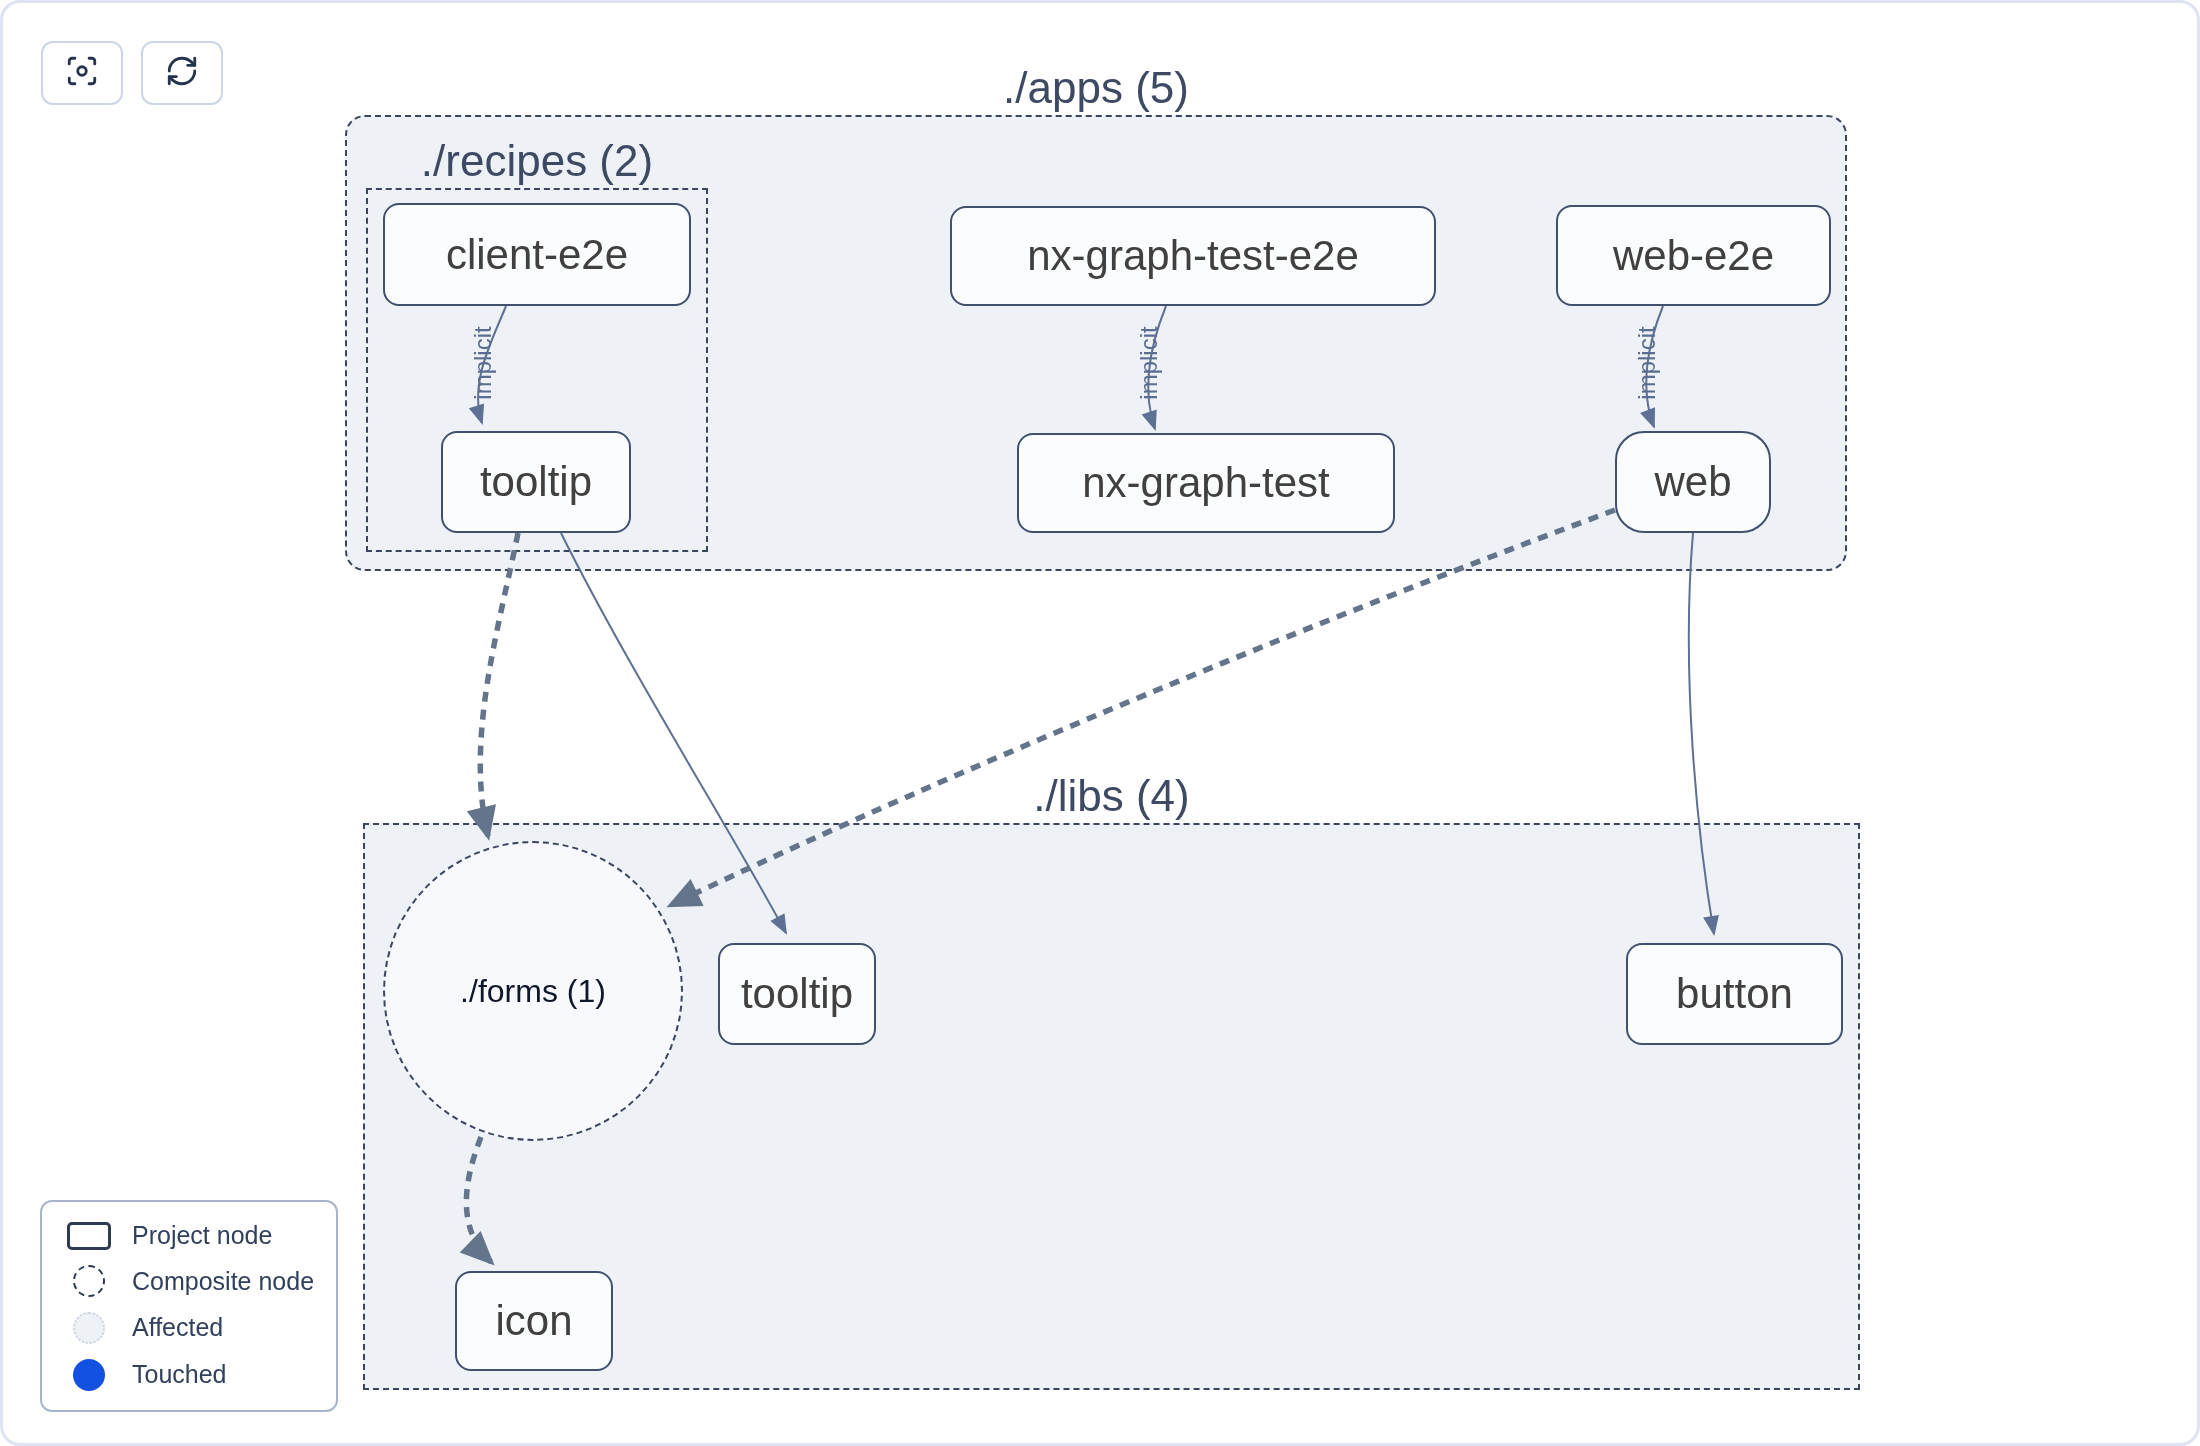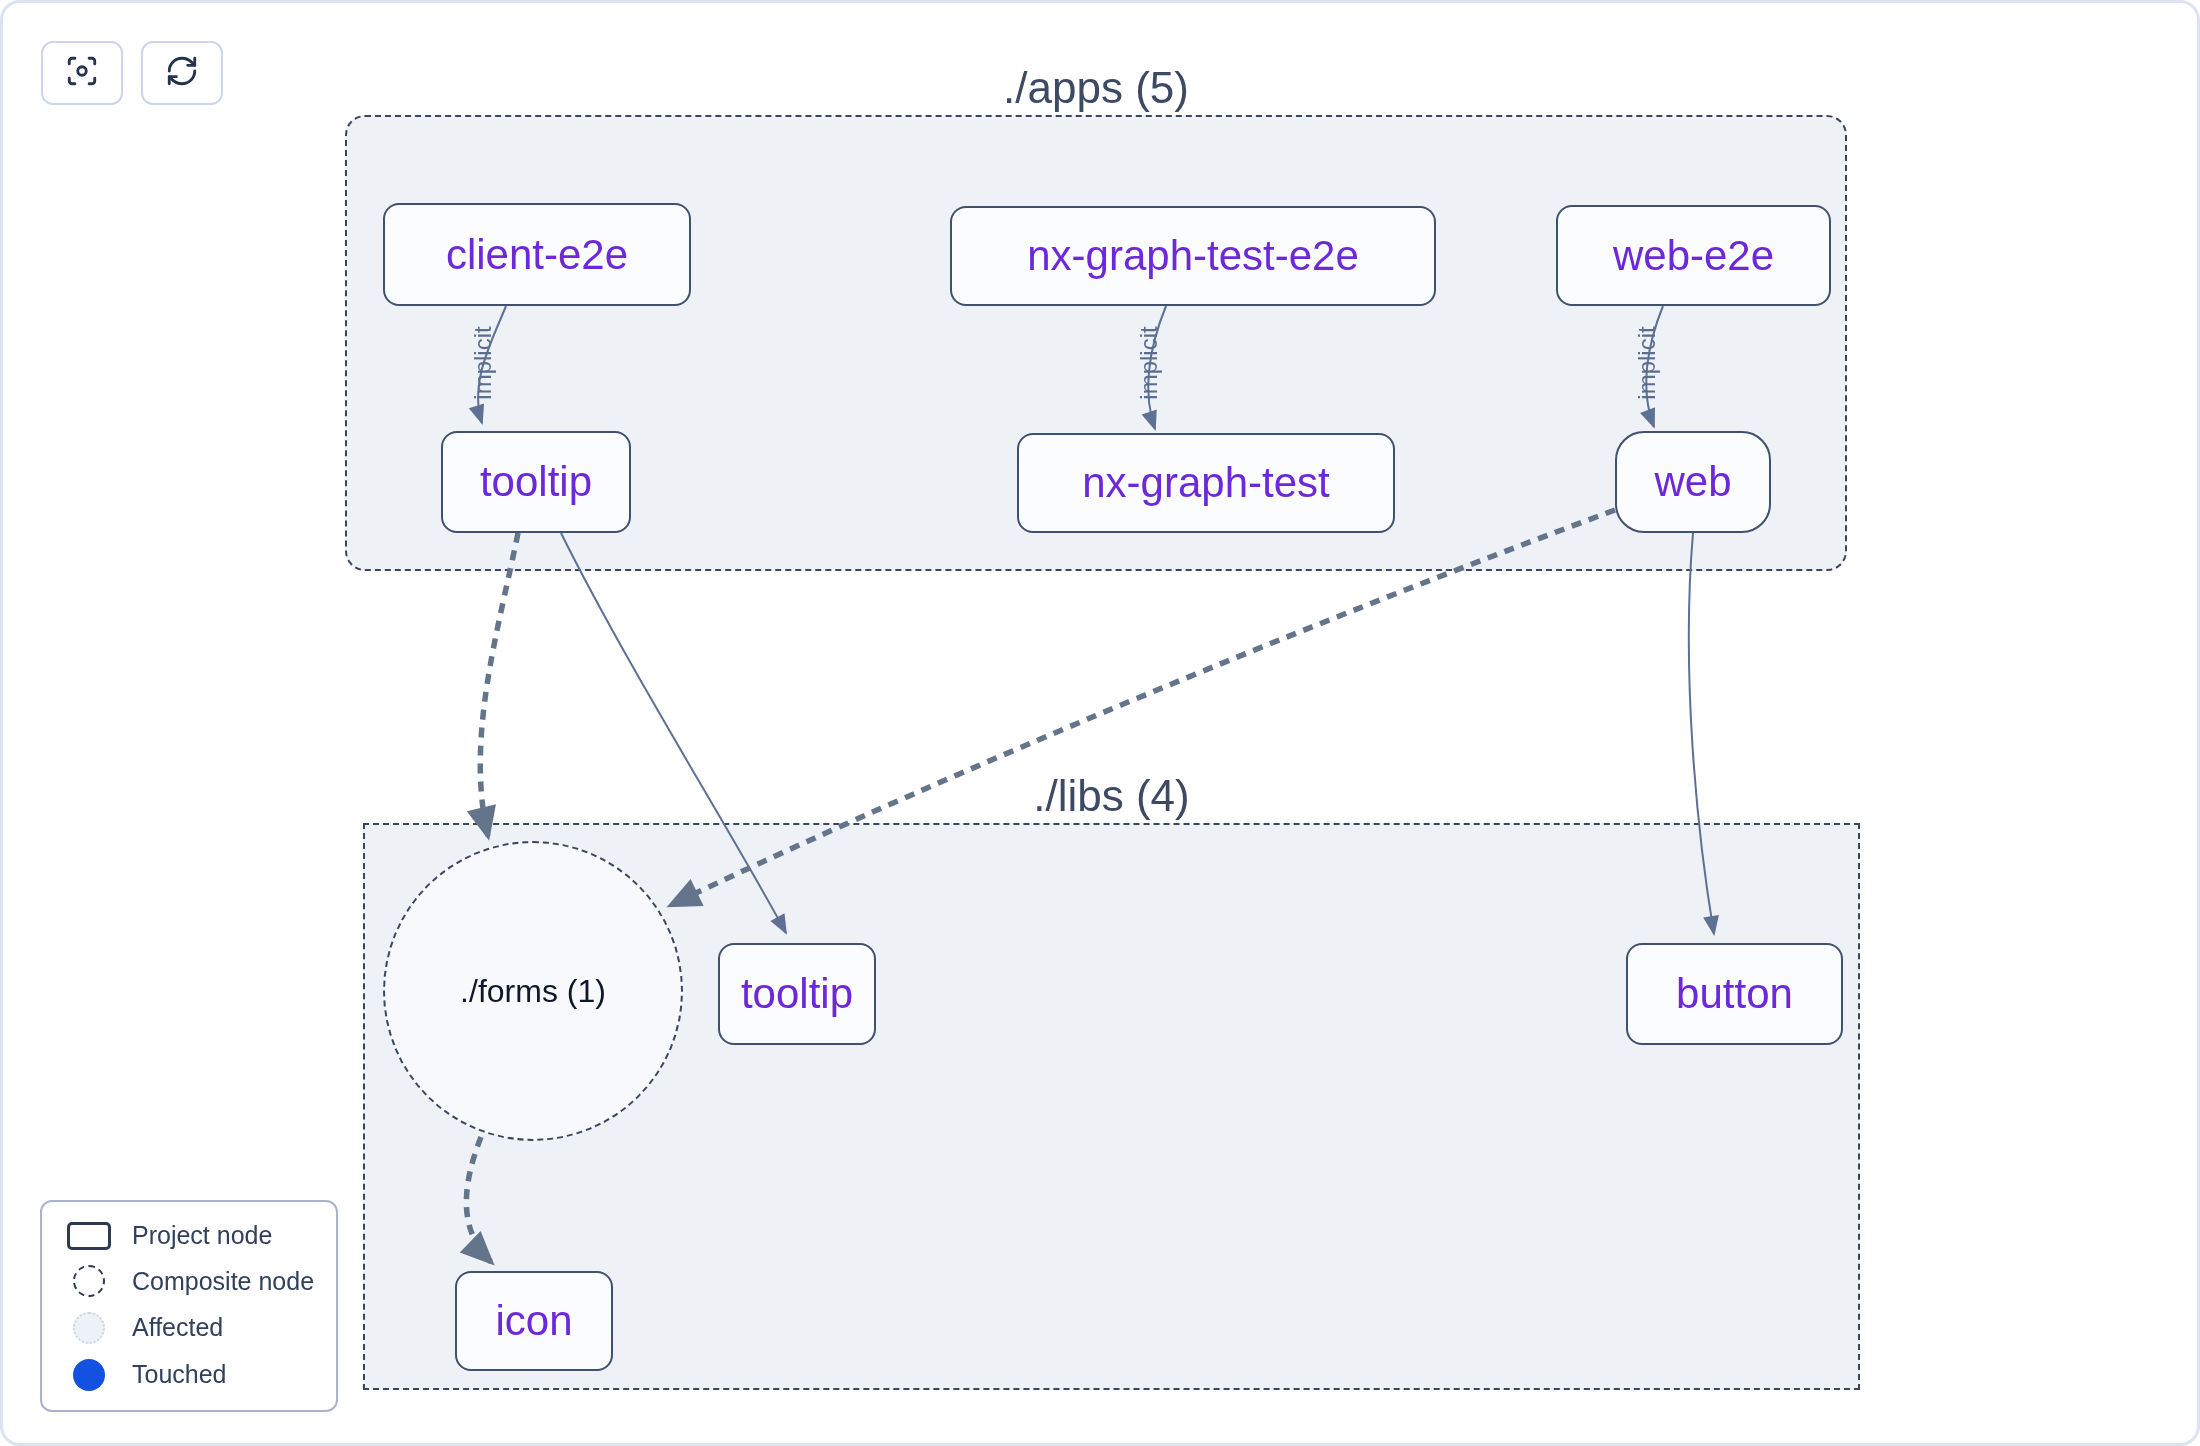--- a/index.html
+++ b/index.html
@@ -20,21 +20,21 @@
   .composite-circle{
     position:absolute;left:380px;top:838px;width:300px;height:300px;border-radius:50%;
     border:2.5px dashed #3a455e;background:#f7f9fc;z-index:2;box-sizing:border-box;
     display:flex;align-items:center;justify-content:center;
     font-size:32px;color:#0f172a;
   }
   
   .node{
     position:absolute;background:#fbfcfe;border:2.5px solid #41506c;border-radius:16px;
     display:flex;align-items:center;justify-content:center;z-index:3;box-sizing:border-box;
-    font-size:42px;color:#6d28d9;white-space:nowrap;
+    font-size:42px;color:#404040;white-space:nowrap;
   }
   
   svg.edges{position:absolute;left:0;top:0;z-index:2;pointer-events:none;}
   .edge-thin{fill:none;stroke:#5e7093;stroke-width:2px;}
   .edge-thick{fill:none;stroke:#64748b;stroke-width:5.5px;stroke-dasharray:10 8;}
   .edge-label{
     position:absolute;width:130px;height:30px;line-height:30px;text-align:center;
     transform:rotate(-90deg);font-size:24px;color:#5c6e90;z-index:4;
   }
   
@@ -80,20 +80,23 @@
         <path d="M3 12a9 9 0 0 1 9-9 9.75 9.75 0 0 1 6.74 2.74L21 8"></path>
         <path d="M21 3v5h-5"></path>
         <path d="M21 12a9 9 0 0 1-9 9 9.75 9.75 0 0 1-6.74-2.74L3 16"></path>
         <path d="M3 21v-5h5"></path>
       </svg>
     </span>
   </div>
 
   <div class="group" style="left:342px;top:112px;width:1502px;height:456px;border-radius:20px;">
     <div class="group-label">./apps (5)</div>
+  </div>
+  <div class="group group-recipes" style="left:363px;top:185px;width:342px;height:364px;z-index:2;">
+    <div class="group-label">./recipes (2)</div>
   </div>
   <div class="group" style="left:360px;top:820px;width:1497px;height:567px;">
     <div class="group-label">./libs (4)</div>
   </div>
 
   <svg class="edges" width="2200" height="1446" viewBox="0 0 2200 1446">
     <defs>
       <marker id="arrow-s" markerUnits="userSpaceOnUse" markerWidth="22" markerHeight="18" refX="19" refY="9" orient="auto">
         <path d="M1,1 L21,9 L1,17 Z" fill="#5e7093"></path>
       </marker>

